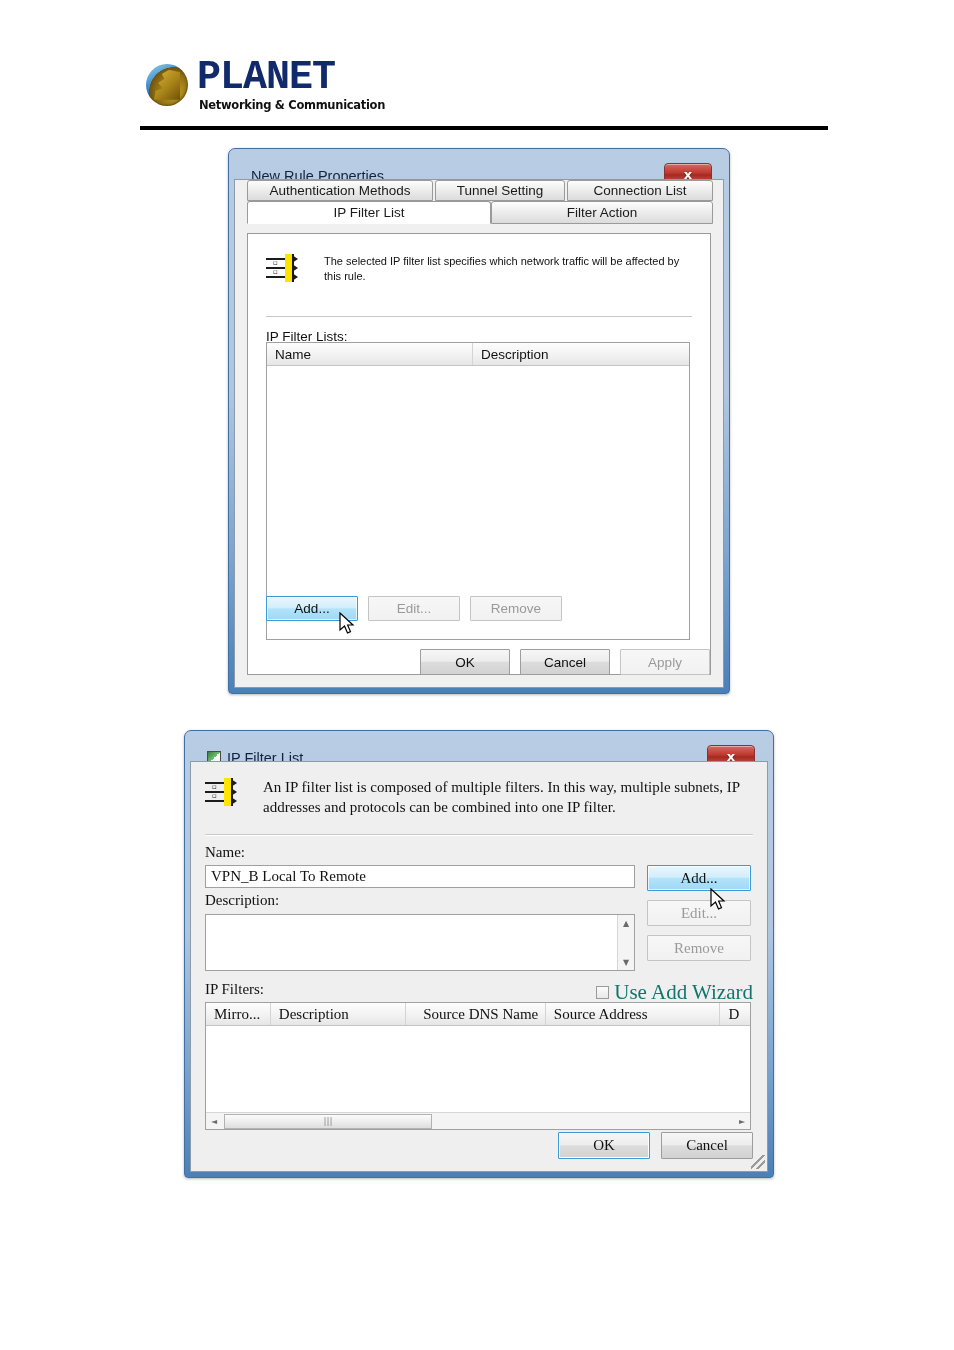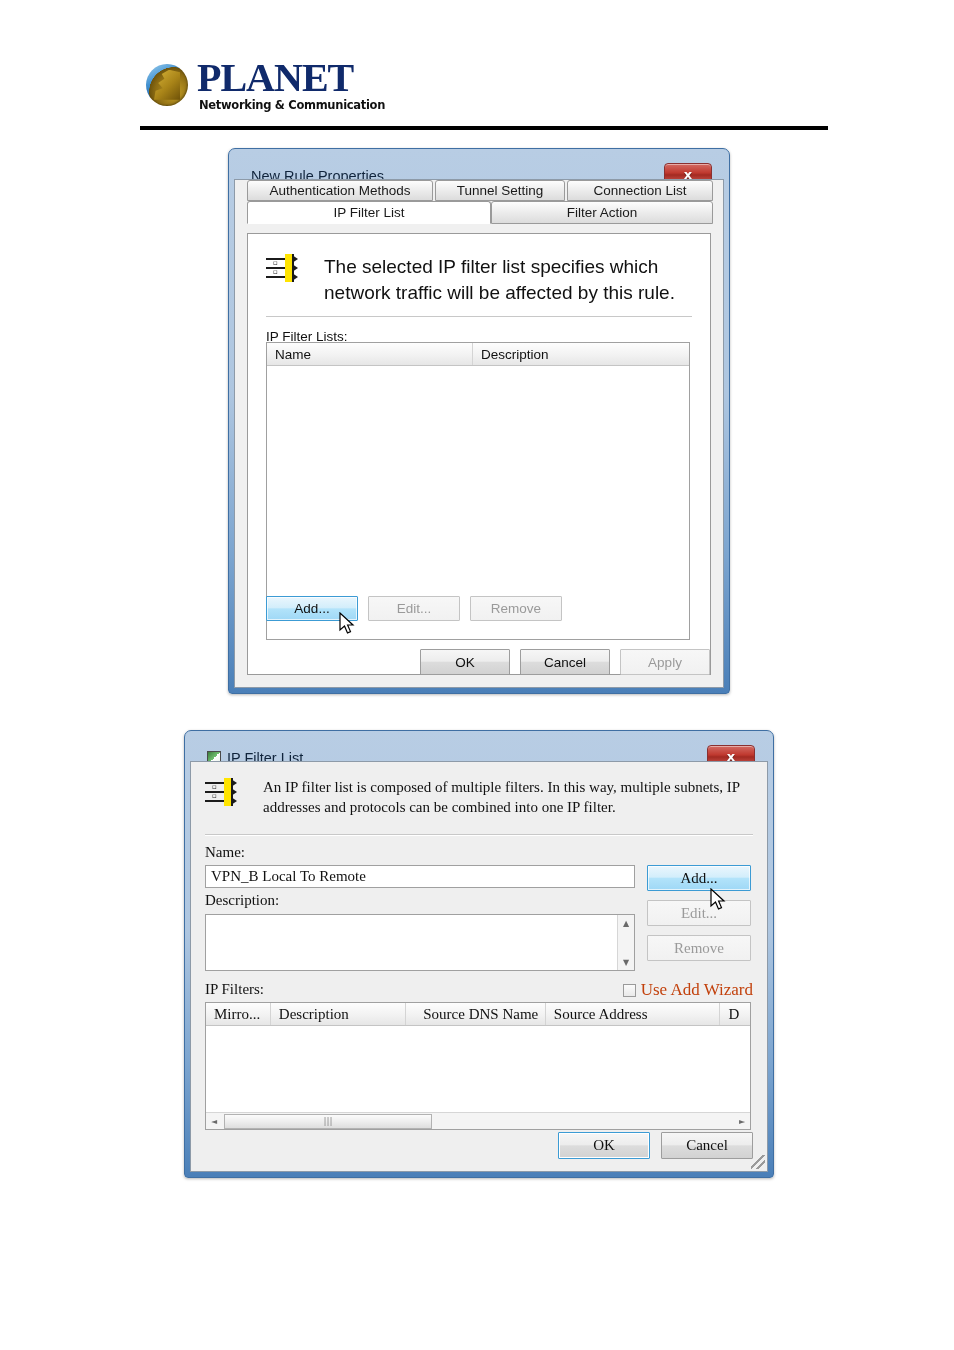--- a/index.html
+++ b/index.html
@@ -43,21 +43,21 @@
     left: 8px; top: 6px;
     width: 26px; height: 30px;
     background: linear-gradient(135deg, #d8b53a 0%, #a98418 55%, #6f5208 100%);
     clip-path: polygon(58% 0%, 100% 8%, 100% 100%, 0% 100%, 6% 70%, 34% 62%, 16% 44%, 40% 30%, 30% 14%);
   }
   #logo-text {
     margin-left: 9px;
     line-height: 1;
   }
   #logo-word {
-    font-family: Liberation Serif, serif;
+    font-family: Liberation Mono, monospace;
     font-weight: bold;
     font-size: 40px;
     letter-spacing: -1px;
     color: #102a6b;
     display: block;
   }
   #logo-tagline {
     font-family: "DejaVu Sans", sans-serif;
     font-weight: bold;
     font-size: 11.5px;
@@ -279,21 +279,21 @@
   #dialog-new-rule { left: 228px; top: 148px; width: 502px; height: 546px; }
   #dialog-new-rule .win-close { right: 5px; }
   #dlg1-info {
     position: absolute;
     left: 18px; top: 20px; right: 18px;
     display: flex;
     align-items: flex-start;
   }
   #dlg1-info-text {
     margin-left: 28px;
-    font-size: 19px;
+    font-size: 11px;
     color: #111111;
     line-height: 1.35;
     max-width: 372px;
   }
   #dlg1-rule { position: absolute; left: 18px; top: 82px; right: 18px; }
   #dlg1-lists-label {
     position: absolute;
     left: 18px; top: 95px;
     font-size: 13.5px;
     color: #111111;
@@ -403,21 +403,21 @@
     align-items: center;
     cursor: pointer;
   }
   #dlg2-wizard .checkbox {
     width: 13px; height: 13px;
     border: 1px solid #9a9a9a;
     background: linear-gradient(180deg,#fbfbfb,#e9e9e9);
     box-sizing: border-box;
     margin-right: 5px;
   }
-  #dlg2-wizard .cb-label { font-size: 17px; color: #c2410c; white-space: nowrap; }
+  #dlg2-wizard .cb-label { font-size: 21px; color: #0f766e; white-space: nowrap; }
   #dlg2-listview {
     position: absolute;
     left: 14px; top: 240px;
     width: 546px; height: 128px;
   }
   #dlg2-listview .lv-col { font-size: 15px; font-family: "Liberation Serif", serif; }
   .hscroll {
     position: absolute;
     left: 0; right: 0; bottom: 0;
     height: 17px;

